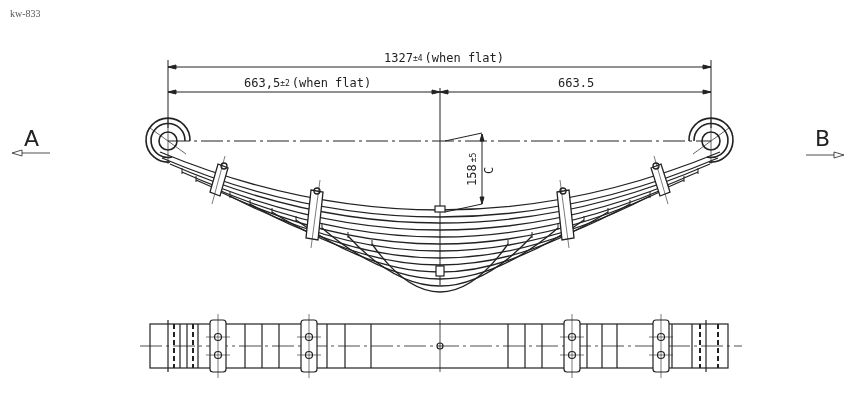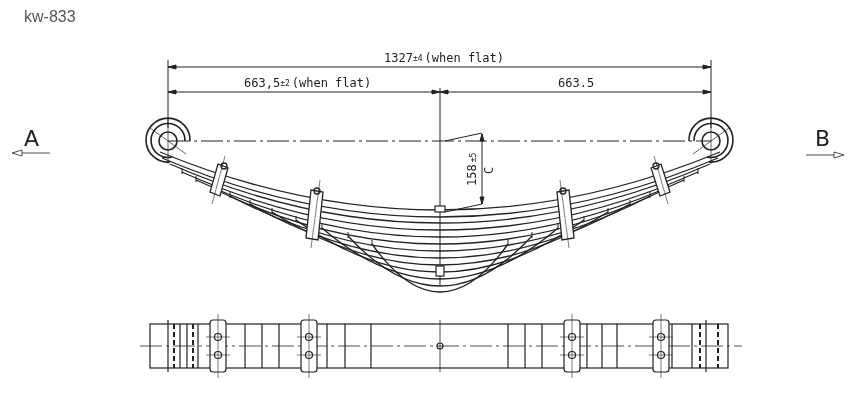--- a/index.html
+++ b/index.html
@@ -1,17 +1,17 @@
 <!DOCTYPE html>
 <html><head>
 <meta charset="utf-8">
 <style>
   html, body { margin:0; padding:0; background:#ffffff; }
   body { width:854px; height:406px; position:relative; overflow:hidden; font-family:"DejaVu Sans", sans-serif; }
-  .title { position:absolute; left:10px; top:8px; font-size:16px; color:#555555; font-family:Liberation Sans, sans-serif;margin-left:14px; }
+  .title { position:absolute; left:10px; top:8px; font-size:10px; color:#555555; font-family:Liberation Serif, serif; }
   svg { position:absolute; left:0; top:0; }
   .dimtxt { font-family:"DejaVu Sans Mono", monospace; font-size:12px; fill:#222; }
   .small { font-size:8px; }
   .big { font-family:"DejaVu Sans", sans-serif; font-size:22px; fill:#222; }
 </style>
 </head>
 <body>
 
 <div class="title">kw-833</div>
 

